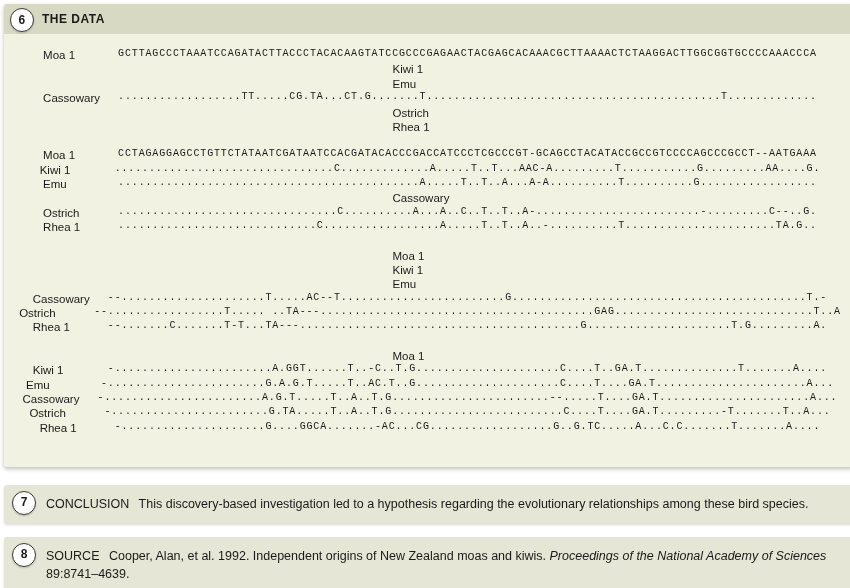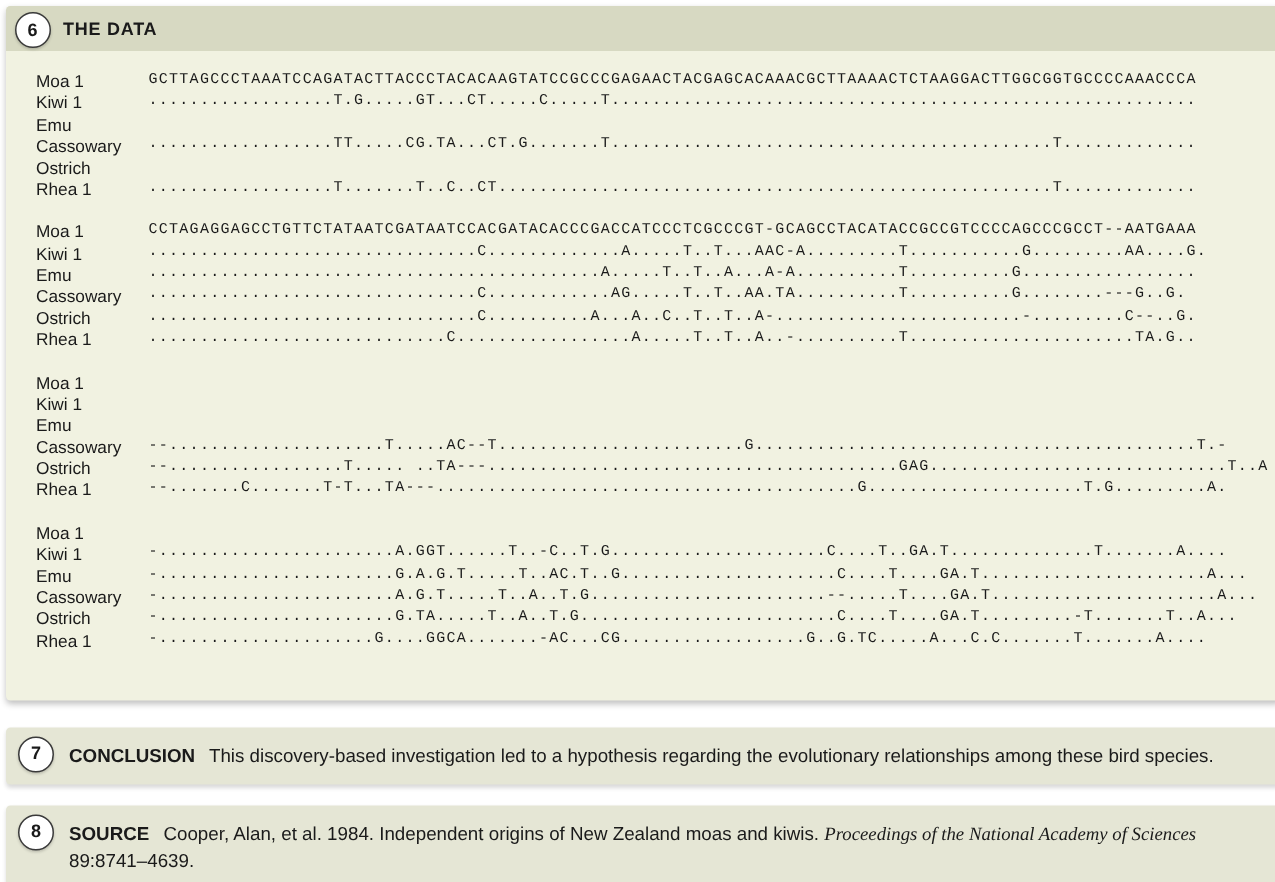--- a/index.html
+++ b/index.html
@@ -46,20 +46,21 @@
     justify-content: center;
     font-weight: bold;
     font-size: 12px;
   }
   .seq-block {
     margin-bottom: 14px;
   }
   .seq-row {
     display: flex;
     line-height: 1.25;
+    justify-content: center;
   }
   .seq-label {
     width: 75px;
     flex-shrink: 0;
     font-size: 11.5px;
   }
   .seq-data {
     font-family: "Courier New", Courier, monospace;
     font-size: 10px;
     letter-spacing: 0.85px;
@@ -73,75 +74,72 @@
     margin-bottom: 14px;
     box-shadow: 0 2px 3px rgba(0,0,0,0.15);
     font-size: 12.5px;
     line-height: 1.45;
   }
   .simple-panel .badge {
     top: 6px;
     left: 8px;
   }
   .section-label {
-    font-weight: bold;
+    font-weight: normal;
     margin-right: 6px;
     margin-top: 31px;
   }
-  .italic { font-style: italic; font-family: Liberation Serif, serif; }
+  .italic { font-style: italic; }
 </style>
 </head>
 <body>
 
 <div class="panel">
   <div class="panel-header">
     <div class="badge">6</div>
     <span>THE DATA</span>
   </div>
   <div class="panel-body" id="seq-container">
       <div class="seq-block">
         <div class="seq-row">
           <div class="seq-label">Moa 1</div>
           <div class="seq-data">GCTTAGCCCTAAATCCAGATACTTACCCTACACAAGTATCCGCCCGAGAACTACGAGCACAAACGCTTAAAACTCTAAGGACTTGGCGGTGCCCCAAACCCA</div>
         </div>
         <div class="seq-row">
           <div class="seq-label">Kiwi 1</div>
-          <div class="seq-data">..................T.G.....GT...CT.....C.....T.........................................................</div>
         </div>
         <div class="seq-row">
           <div class="seq-label">Emu</div>
         </div>
         <div class="seq-row">
           <div class="seq-label">Cassowary</div>
           <div class="seq-data">..................TT.....CG.TA...CT.G.......T...........................................T.............</div>
         </div>
         <div class="seq-row">
           <div class="seq-label">Ostrich</div>
         </div>
         <div class="seq-row">
           <div class="seq-label">Rhea 1</div>
-          <div class="seq-data">..................T.......T..C..CT......................................................T.............</div>
         </div>
       </div>
       <div class="seq-block">
         <div class="seq-row">
           <div class="seq-label">Moa 1</div>
           <div class="seq-data">CCTAGAGGAGCCTGTTCTATAATCGATAATCCACGATACACCCGACCATCCCTCGCCCGT-GCAGCCTACATACCGCCGTCCCCAGCCCGCCT--AATGAAA</div>
         </div>
         <div class="seq-row">
           <div class="seq-label">Kiwi 1</div>
           <div class="seq-data">................................C.............A.....T..T...AAC-A.........T...........G.........AA....G.</div>
         </div>
         <div class="seq-row">
           <div class="seq-label">Emu</div>
           <div class="seq-data">............................................A.....T..T..A...A-A..........T..........G.................</div>
         </div>
         <div class="seq-row">
           <div class="seq-label">Cassowary</div>
-          <div class="seq-data">................................C............AG.....T..T..AA.TA..........T..........G........---G..G.</div>
         </div>
         <div class="seq-row">
           <div class="seq-label">Ostrich</div>
           <div class="seq-data">................................C..........A...A..C..T..T..A-........................-.........C--..G.</div>
         </div>
         <div class="seq-row">
           <div class="seq-label">Rhea 1</div>
           <div class="seq-data">.............................C.................A.....T..T..A..-..........T......................TA.G..</div>
         </div>
       </div>
@@ -198,14 +196,14 @@
 
 <div class="simple-panel">
   <div class="badge">7</div>
   <span class="section-label">CONCLUSION</span>
   <span>This discovery-based investigation led to a hypothesis regarding the evolutionary relationships among these bird species.</span>
 </div>
 
 <div class="simple-panel">
   <div class="badge">8</div>
   <span class="section-label">SOURCE</span>
-  <span>Cooper, Alan, et al. 1984. Independent origins of New Zealand moas and kiwis. </span><span class="italic">Proceedings of the National Academy of Sciences</span><span> 89:8741–4639.</span>
+  <span>Cooper, Alan, et al. 1992. Independent origins of New Zealand moas and kiwis. </span><span class="italic">Proceedings of the National Academy of Sciences</span><span> 89:8741–4639.</span>
 </div>
 
 </body></html>

